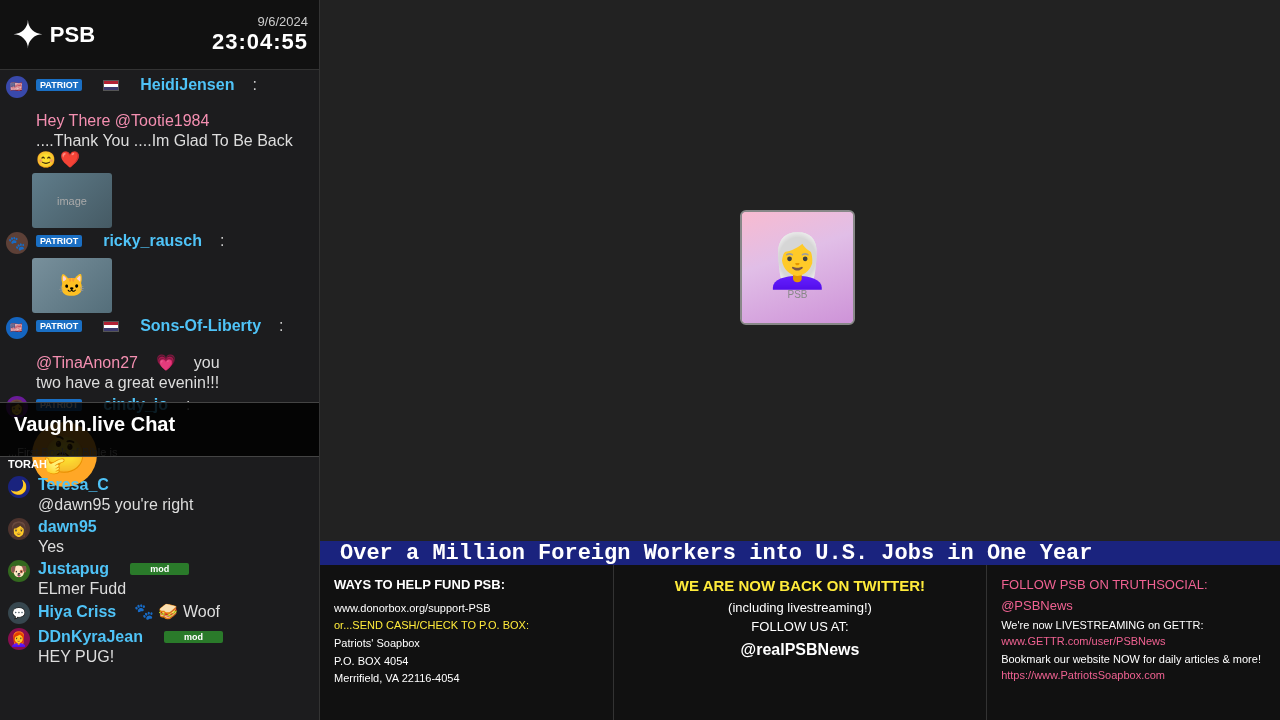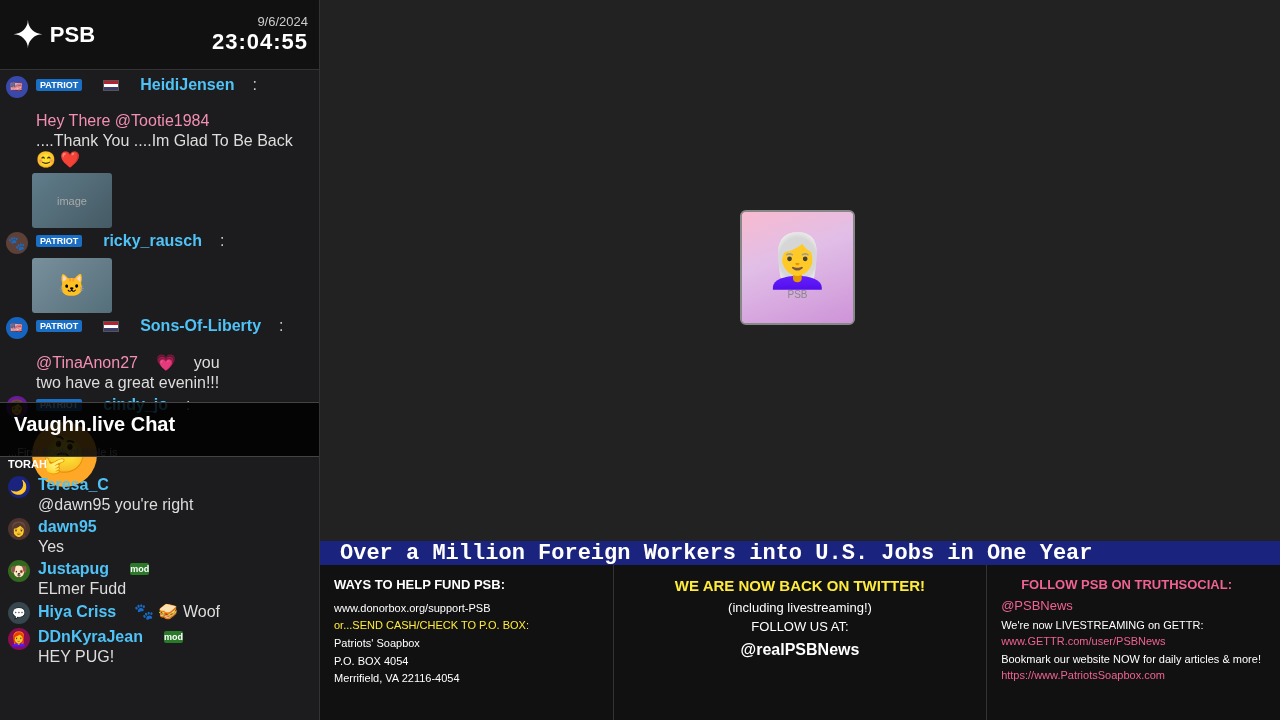--- a/index.html
+++ b/index.html
@@ -85,21 +85,21 @@
       border-radius: 2px;
       margin-right: 3px;
       vertical-align: middle;
     }
     .badge-mod {
       display: inline-block;
       background: #2a7a2a;
       color: #fff;
       font-size: 9px;
       font-weight: bold;
-      padding: 1px 0;
+      padding: 1px 20px;
       border-radius: 2px;
       margin-left: 3px;
       vertical-align: middle;
     }
     .username {
       color: #4fc3f7;
       font-weight: bold;
     }
     .flag-icon {
       display: inline-block;
@@ -304,22 +304,21 @@
     .twitter-handle {
       color: #fff;
       font-size: 16px;
       font-weight: bold;
     }
 
     .right-col { text-align: left; }
     .right-title {
       color: #f06292;
       font-size: 13px;
-      font-weight: bold;
-      margin-left: 20px;
+      font-weight: normal;
     }
     .right-handle {
       color: #f06292;
       font-size: 13px;
     }
     .right-sub {
       color: #fff;
       font-size: 11px;
       line-height: 1.5;
     }

